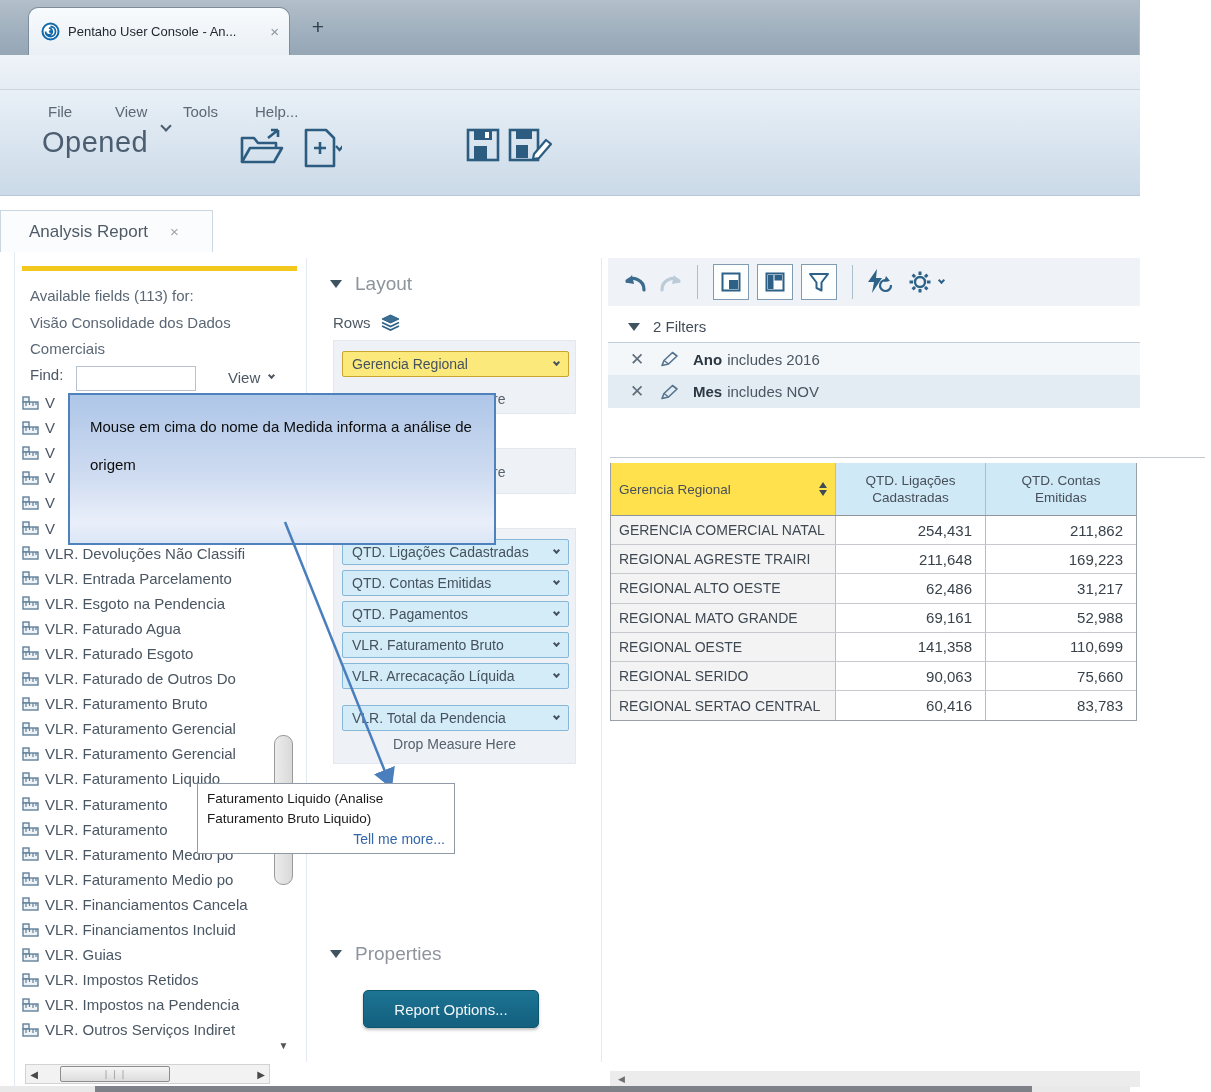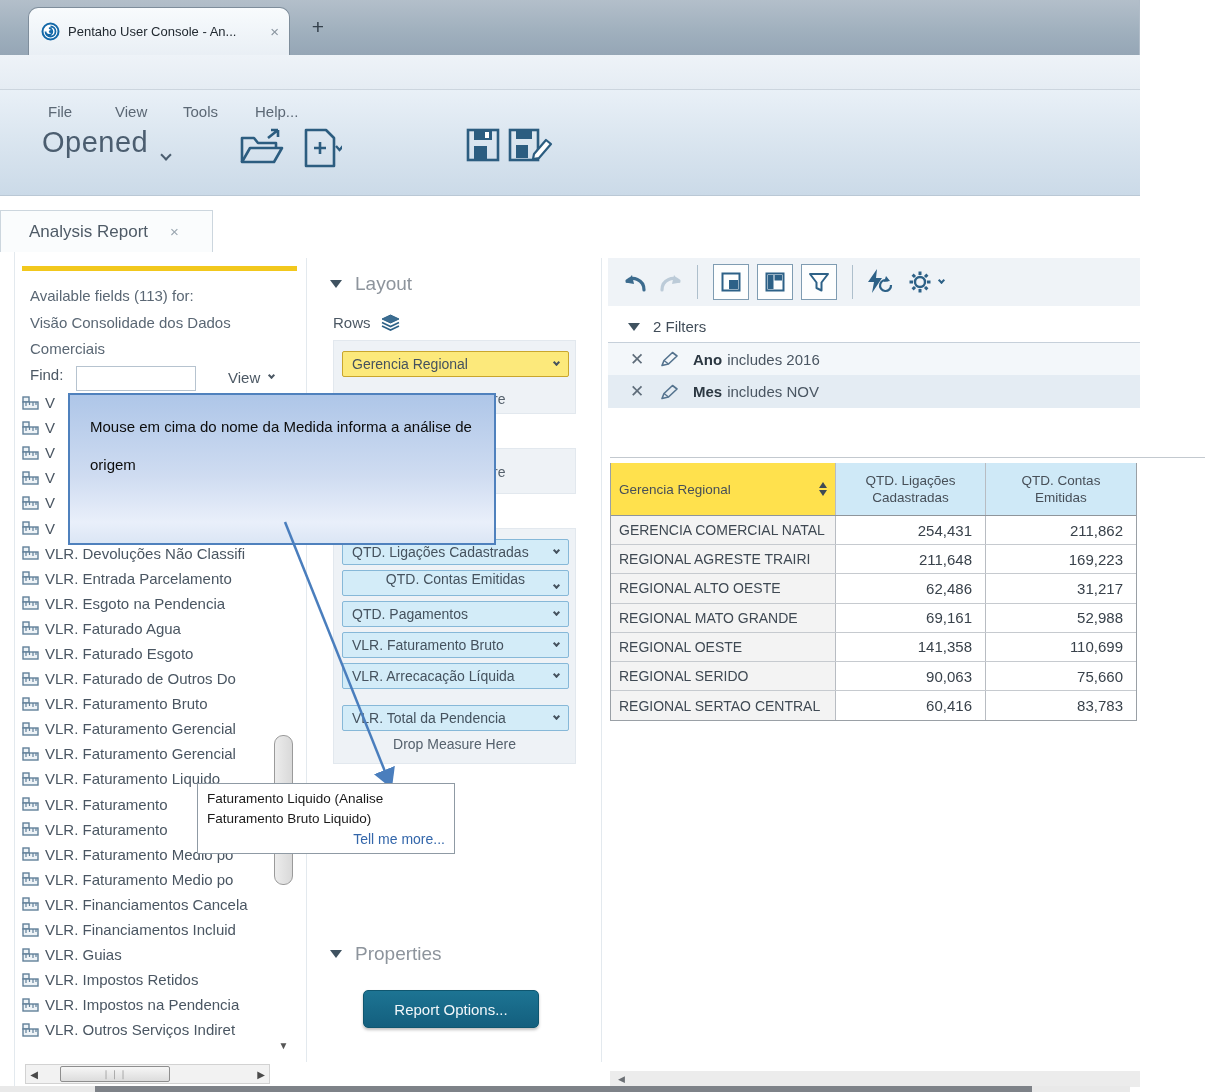--- a/index.html
+++ b/index.html
@@ -29,21 +29,21 @@
     border:1px solid #b9c4cf; border-radius:3px; display:flex; align-items:center; padding:0 8px; }
   .url-sep { width:1px; height:17px; background:#d7dde3; margin:0 8px 0 6px; }
   .url-host { font-weight:bold; color:#141414; font-size:13.5px; }
   .url-path { color:#8d939b; font-size:13.5px; }
 
   
   #menubar { left:0; top:90px; width:1140px; height:106px;
     background:linear-gradient(180deg,#e9f0f7 0%, #dbe6f0 45%, #cbdae8 100%);
     border-bottom:1px solid #bac8d5; }
   .menu-item { position:absolute; top:13px; font-size:15px; color:#5c6875; }
-  #opened { left:42px; top:36px; font-size:29px; color:#4b5d6f; letter-spacing:0.5px; display:flex; align-items:flex-end; gap:14px; }
+  #opened { left:42px; top:36px; font-size:29px; color:#4b5d6f; letter-spacing:0.5px; display:flex; align-items:flex-start; gap:14px; }
   .chev { display:inline-block; width:8px; height:8px; border-right:2px solid #4b5d6f; border-bottom:2px solid #4b5d6f; transform:rotate(45deg); margin-top:-4px; }
   .chev.small { width:5px; height:5px; }
   .tool-ic { position:absolute; top:38px; }
 
   
   #doc-tab { left:0; top:210px; width:213px; height:42px; background:#fafcfd;
     border:1px solid #ccd6de; border-bottom:none; display:flex; align-items:center; }
   #doc-tab .lbl { font-size:17px; color:#4f5b67; margin-left:28px; }
   #doc-tab .x { color:#9aa6b0; font-size:15px; margin-left:22px; }
 
@@ -526,21 +526,21 @@
     <div class="drop-txt" style="top:15px">Drop Level Here</div>
   </div>
   <div class="abs dropzone" id="meas-panel">
     <div>
 
         <div class="select sel-blue" style="top: 10px;">
           <span>QTD. Ligações Cadastradas</span>
           <span class="chev small"></span>
         </div>
 
-        <div class="select sel-blue" style="top: 41px; flex-direction: column;">
+        <div class="select sel-blue" style="top: 41px;">
           <span>QTD. Contas Emitidas</span>
           <span class="chev small"></span>
         </div>
 
         <div class="select sel-blue" style="top: 72px;">
           <span>QTD. Pagamentos</span>
           <span class="chev small"></span>
         </div>
 
         <div class="select sel-blue" style="top: 103px;">

